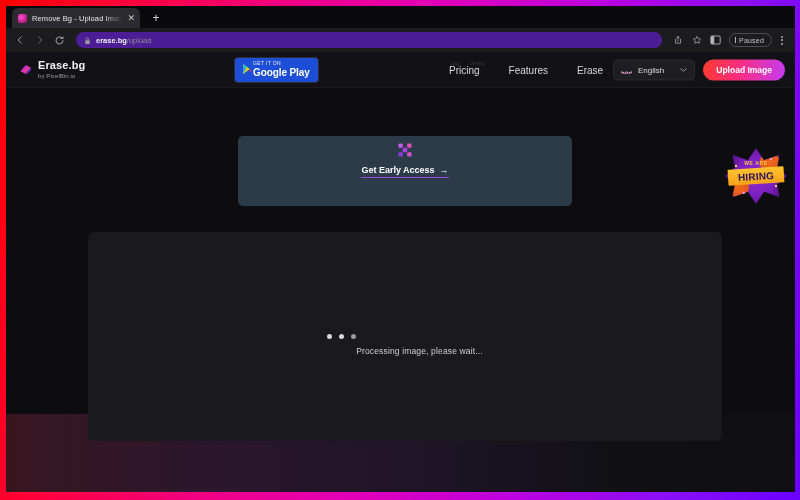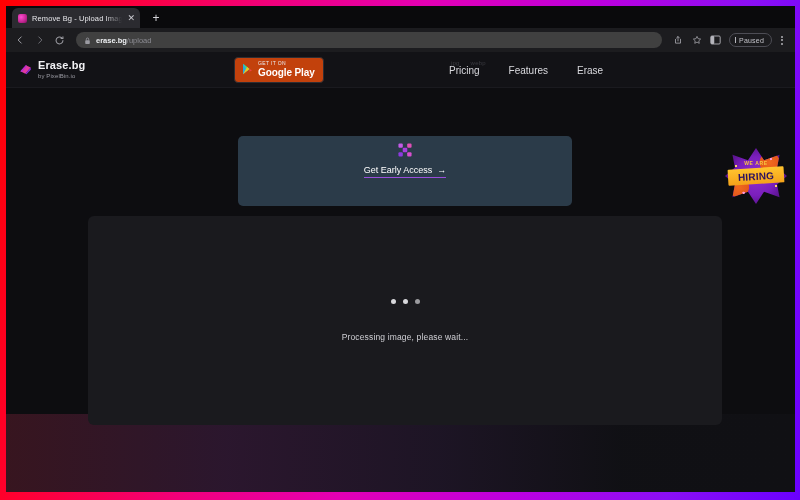--- a/index.html
+++ b/index.html
@@ -89,21 +89,21 @@
     display: flex; align-items: center; justify-content: center;
     color: #9d9da4;
     font-size: 10px;
     border-radius: 50%;
     flex: 0 0 auto;
   }
   .navbtn svg { display: block; }
   #omnibox {
     flex: 1 1 auto;
     height: 16px;
-    background: #404040;
+    background: #4c1d95;
     border-radius: 8px;
     display: flex;
     align-items: center;
     padding: 4px 8px;
     gap: 5px;
     margin: 0 5px;
     min-width: 0;
   }
   .lock-icon { flex: 0 0 auto; }
   #urltext {
@@ -166,26 +166,25 @@
   #logo-title { font-size: 11px; color: #f2f2f5; font-weight: 700; letter-spacing: 0.1px; }
   #logo-sub { font-size: 6px; color: #9b9ba3; letter-spacing: 0.1px; margin-top: 1px; }
 
   #store-badges {
     position: absolute; left: 228px; top: 50%;
     transform: translateY(-50%);
     display: flex; gap: 10px;
   }
   .store-badge {
     height: 26px;
-    background: #c2410c;
+    background: #1d4ed8;
     border: 1px solid #2d2d33;
     border-radius: 4px;
     display: flex; align-items: center;
     padding: 0 8px 0 7px;
-    gap: 5px;
   }
   .badge-txt { line-height: 1.1; }
   .badge-top { font-size: 5px; color: #e8e8ec; letter-spacing: 0.35px; }
   .badge-bot { font-size: 10px; color: #fff; font-weight: 600; letter-spacing: -0.1px; }
 
   #nav-links {
     position: absolute; left: 443px; top: 50%;
     transform: translateY(-50%);
     display: flex; align-items: center; gap: 29px;
   }
@@ -240,21 +239,21 @@
   #promo-text {
     font-size: 8px; color: #dfe4ea;
     margin-top: 6px; letter-spacing: 0.1px;
   }
   #promo-cta {
     margin-top: 8px;
     display: flex; align-items: center; gap: 5px;
     border-bottom: 1.5px solid #9a4ddb;
     padding-bottom: 2px;
   }
-  #promo-cta-label { font-size: 9px; color: #fff; font-weight: 400; }
+  #promo-cta-label { font-size: 9px; color: #fff; font-weight: 700; }
   #promo-arrow { font-size: 9px; color: #fff; }
 
   
   #hiring {
     position: absolute; right: 8px; top: 96px;
     width: 62px; height: 56px;
   }
   #hiring .star {
     position: absolute; inset: 0;
     background:
@@ -286,25 +285,25 @@
     display: flex; align-items: center; justify-content: center;
     border-radius: 1px;
   }
   #hiring .band span {
     font-size: 10px; color: #2a1060; font-weight: 800; letter-spacing: 0.2px;
   }
 
   
   #canvas {
     position: absolute;
-    left: 82px; top: 164px;
+    left: 82px; top: 180px;
     width: 634px; height: 209px;
     background: #1a1a1e;
     border-radius: 6px;
-    display: flex; flex-direction: column;
+    display: flex; flex-direction: row;
     align-items: center; justify-content: center;
   }
   #dots { display: flex; gap: 7px; }
   #dots i {
     width: 5px; height: 5px; border-radius: 50%;
     background: #d8d8dc; display: block;
   }
   #dots i:nth-child(3) { background: #9b9b9f; }
   #status-text {
     margin-top: 28px;
@@ -442,20 +441,42 @@
           <span>jpg</span>
           <span>webp</span>
         </div>
 
         <div id="nav-links">
           <span class="nav-link">Pricing</span>
           <span class="nav-link">Features</span>
           <span class="nav-link">Erase</span>
         </div>
 
+        <div id="header-right">
+          <div id="lang-select">
+            <span id="flag">
+              <svg width="11" height="8" viewBox="0 0 22 16">
+                <rect width="22" height="16" fill="#0a2472"></rect>
+                <path d="M0 0 L22 16 M22 0 L0 16" stroke="#fff" stroke-width="3.2"></path>
+                <path d="M0 0 L22 16 M22 0 L0 16" stroke="#cf142b" stroke-width="1.6"></path>
+                <path d="M11 0 V16 M0 8 H22" stroke="#fff" stroke-width="5"></path>
+                <path d="M11 0 V16 M0 8 H22" stroke="#cf142b" stroke-width="2.6"></path>
+              </svg>
+            </span>
+            <span id="lang-label">English</span>
+            <span id="lang-chevron">
+              <svg width="7" height="5" viewBox="0 0 10 6" fill="none" stroke="#9a9aa2" stroke-width="1.3" stroke-linecap="round" stroke-linejoin="round">
+                  <path d="M1 1.3 L5 4.7 L9 1.3"></path>
+                </svg>
+            </span>
+          </div>
+          <div id="upload-btn">
+            <span>Upload Image</span>
+          </div>
+        </div>
       </div>
 
       <div id="promo">
         <span id="promo-icon">
           <svg width="14" height="14" viewBox="0 0 16 16">
             <rect x="0.5" y="0.5" width="5" height="5" rx="1.2" fill="#c45ae8"></rect>
             <rect x="10.5" y="0.5" width="5" height="5" rx="1.2" fill="#e04fb8"></rect>
             <rect x="5.4" y="5.4" width="5.2" height="5.2" rx="1.2" fill="#a93fe0"></rect>
             <rect x="0.5" y="10.5" width="5" height="5" rx="1.2" fill="#8e3ae0"></rect>
             <rect x="10.5" y="10.5" width="5" height="5" rx="1.2" fill="#d84fd0"></rect>

